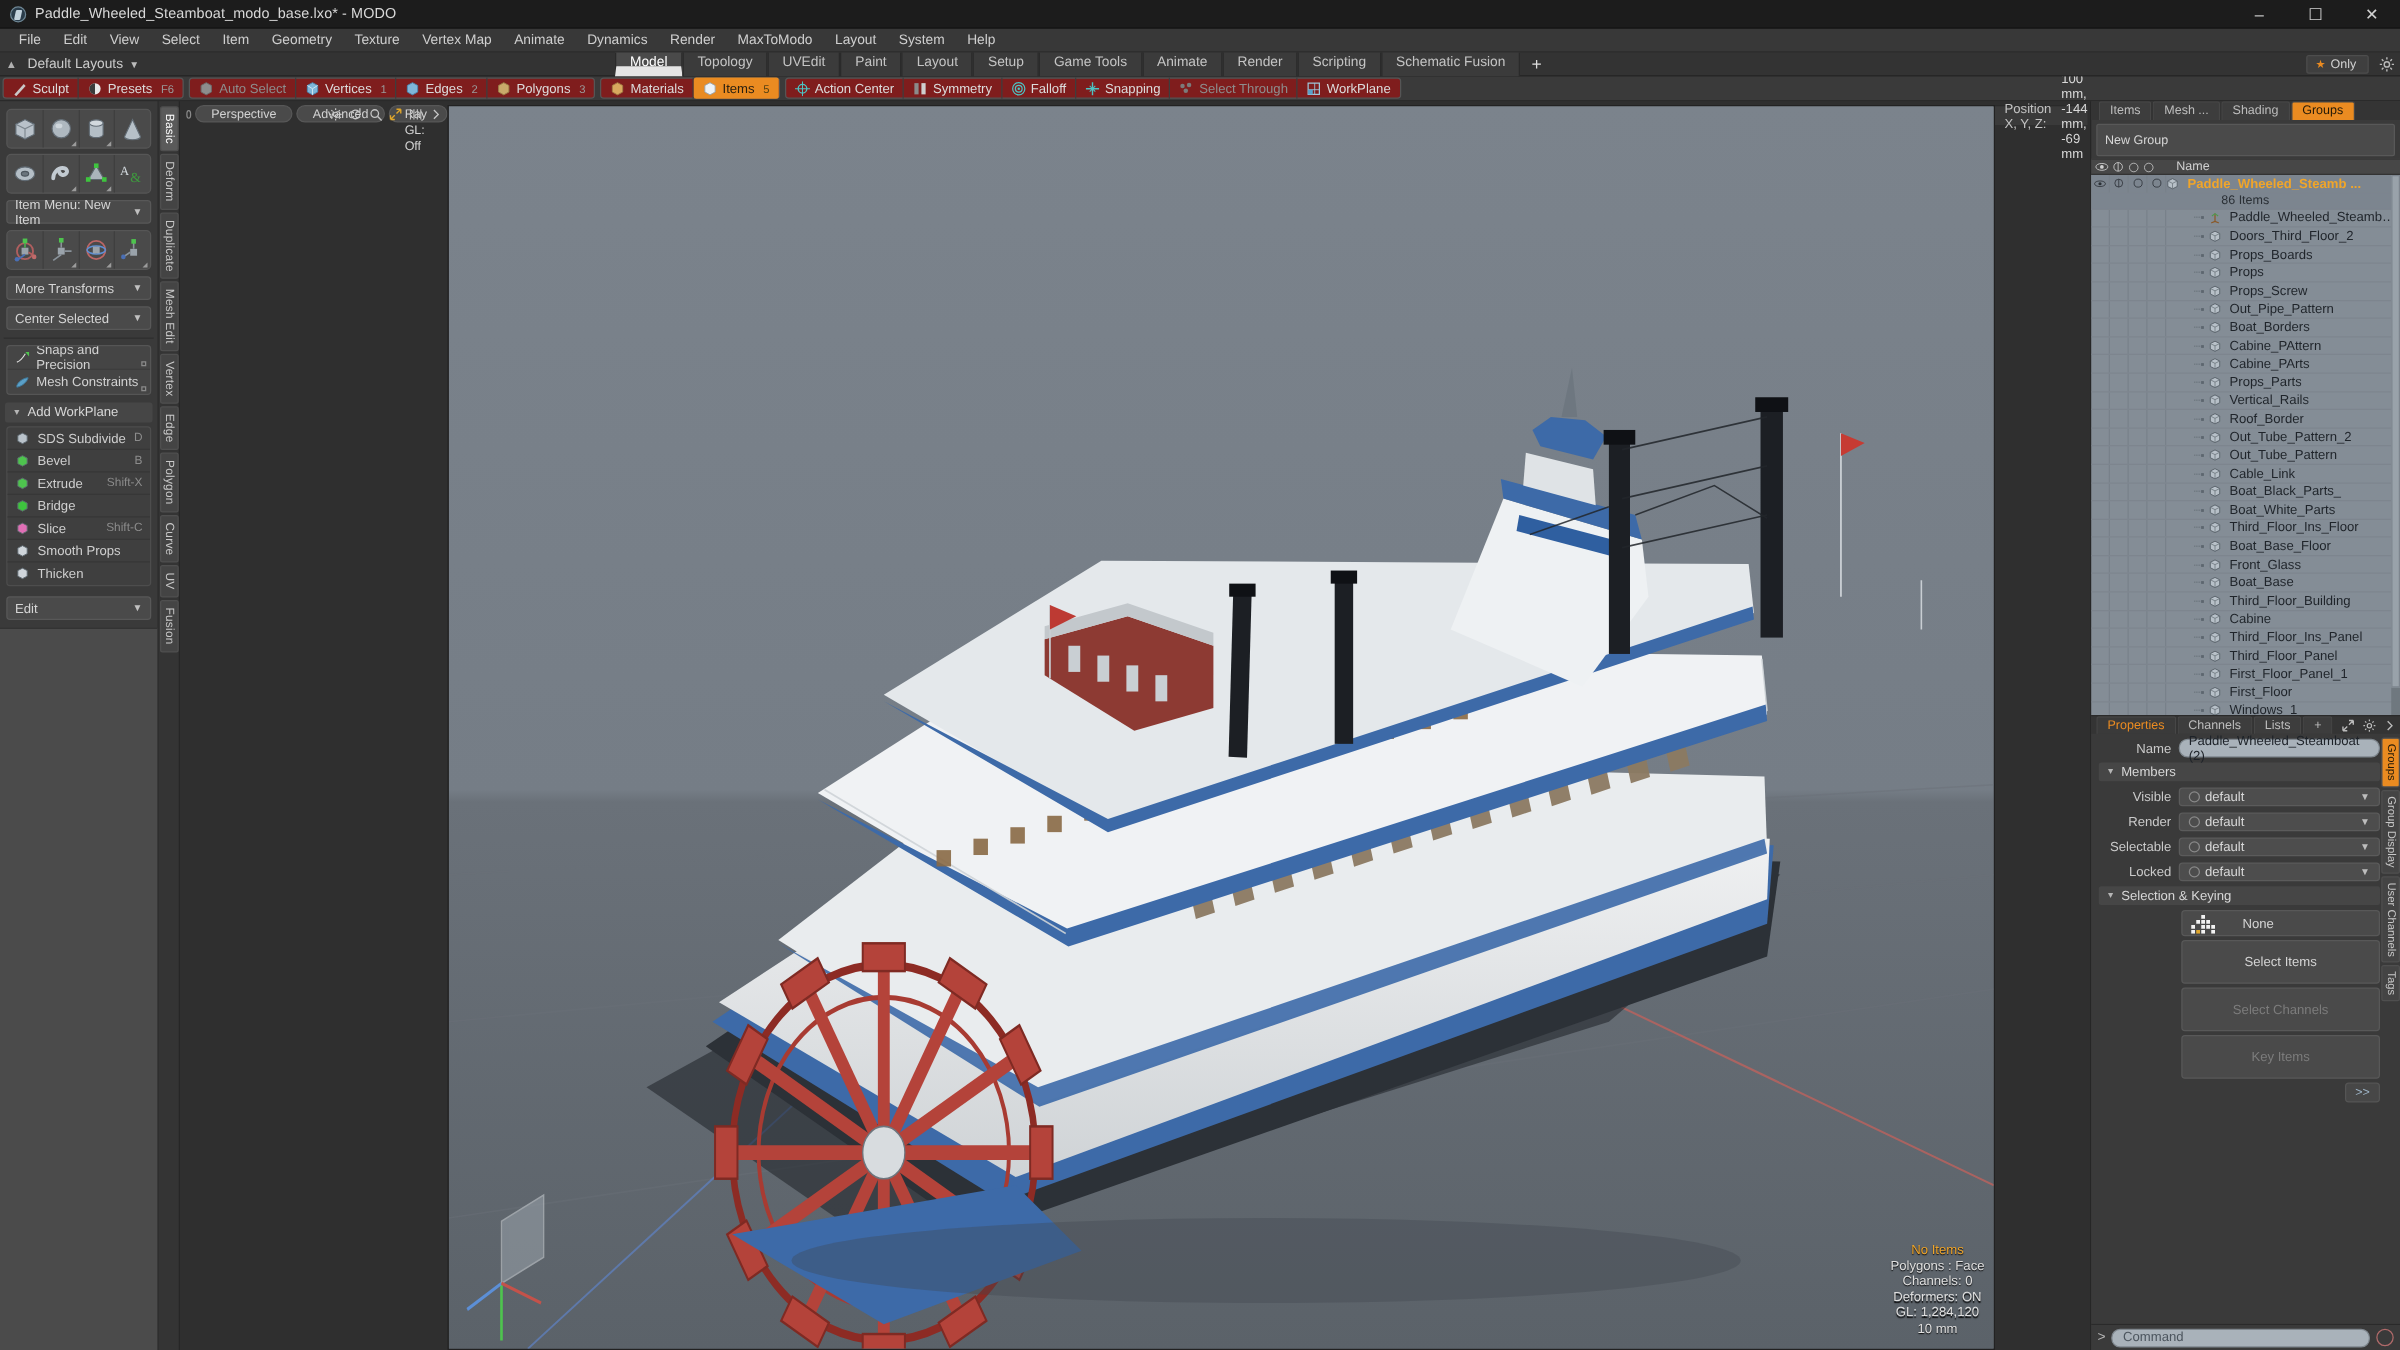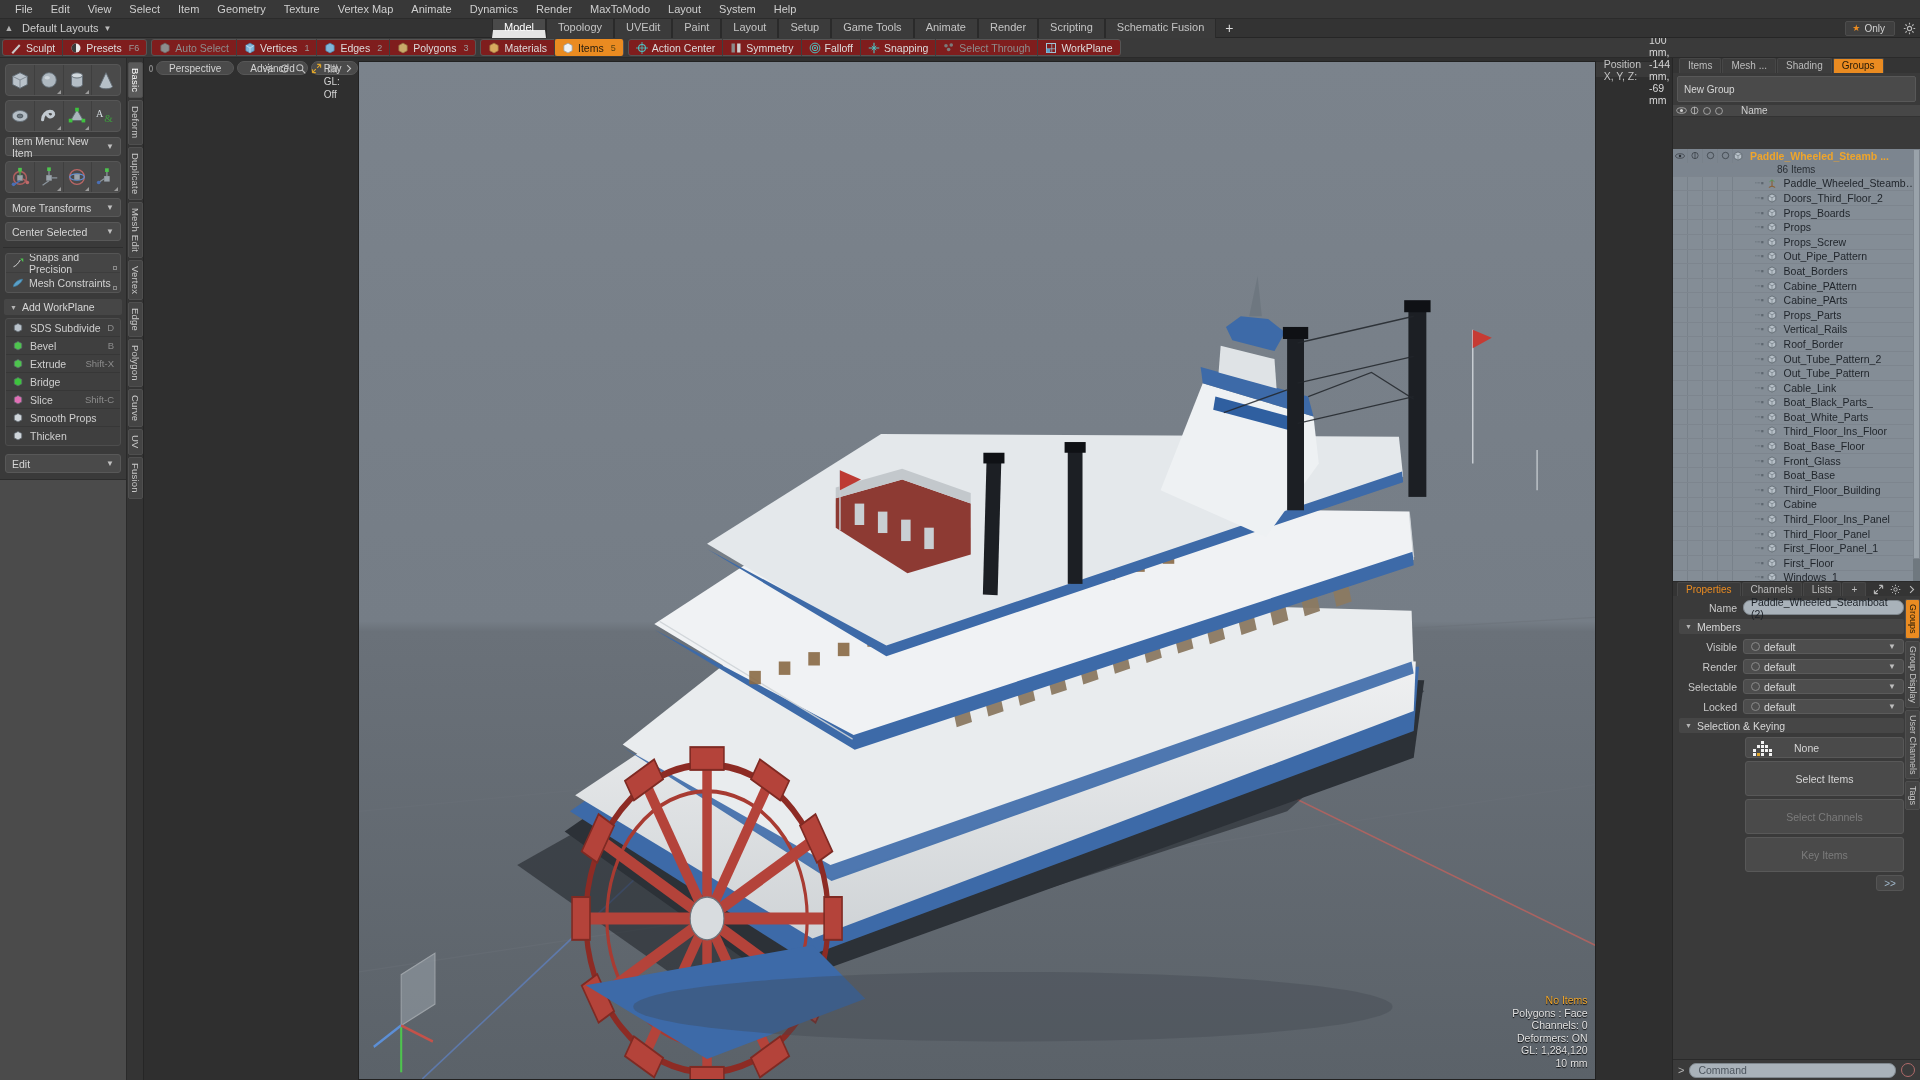--- a/index.html
+++ b/index.html
@@ -102,42 +102,42 @@
     padding:3px 2px 0 2px; }
   .vpbar { height:14px; display:flex; align-items:center; gap:3px; position:relative; }
   .vpbar .dot { width:7px;height:7px;border:1px solid #8a8a8a;border-radius:50%; margin-left:3px;}
   .vpchip { font-size:10px; color:#d3d3d3; background:#4a4a4a; border:1px solid #575757;
     border-radius:7px; padding:0 12px; line-height:13px; height:14px; }
   .vpicons { position:absolute; right:4px; display:flex; gap:5px; align-items:center; }
   .vpi { width:11px; height:11px; color:#c5c5c5; }
   .viewport { flex:1 1 auto; position:relative; overflow:hidden;
     background:linear-gradient(#79818a 0%, #757d86 48%, #6e757d 52%, #5e656c 100%);
     border:1px solid #222; min-height:0; }
-  .hud { position:absolute; right:7px; bottom:10px; text-align:right; font-size:10.5px;
+  .hud { position:absolute; right:7px; bottom:10px; text-align:center; font-size:10.5px;
     line-height:12.5px; color:#e0e0e0; text-shadow:0 1px 1px #000; }
   .hud .hl { color:#f0a52a; }
   .statusbar { height:16px; flex:0 0 16px; background:#3a3a3a; display:flex; align-items:center;
     padding-left:8px; gap:8px; border-top:1px solid #2a2a2a; }
   .statusbar .lbl { font-size:10.5px; color:#c2c2c2; }
   .statusbar .val { font-size:10.5px; color:#d8d8d8; }
 
   
   .rightcol { width:248px; flex:0 0 248px; background:#3a3a3a; display:flex; flex-direction:column;
     border-left:1px solid #262626; }
   .rtabs { height:15px; display:flex; align-items:flex-end; background:#343434; padding-left:6px; gap:1px;}
   .rtab { font-size:10px; color:#bdbdbd; padding:0 8px; line-height:14px; height:15px;
     background:#3d3d3d; border:1px solid #474747; border-bottom:none; border-radius:2px 2px 0 0; }
   .rtab.active { background:#ea8b21; color:#241a08; }
   .newgroup { height:15px; background:#4a4a4a; border:1px solid #585858; border-radius:2px;
     margin:3px 4px 2px 4px; display:flex; align-items:center; padding:12px 6px; font-size:10px; color:#d7d7d7; }
   .treehead { height:13px; background:#474747; display:flex; align-items:center; font-size:10px;
     color:#d0d0d0; border-top:1px solid #3a3a3a; border-bottom:1px solid #333; }
   .th-icons { width:60px; flex:0 0 60px; display:flex; align-items:center; gap:2px; padding-left:3px; }
   .th-name { padding-left:8px; }
-  .tree { flex:0 0 432px; background:#848d96; overflow:hidden; position:relative;margin-top:32px; }
+  .tree { flex:0 0 432px; background:#848d96; overflow:hidden; position:relative; }
   .trow { height:14.6px; display:flex; align-items:center; font-size:10.5px; color:#1f242a;
     border-bottom:1px solid #7d858e; }
   .trow .gut { width:60px; flex:0 0 60px; height:100%; display:flex; }
   .trow .gut i { flex:1; border-right:1px solid #78818a; display:flex; align-items:center;
     justify-content:center; }
   .trow.sel { background:#7c858f; }
   .trow.sel .nm { color:#f0a52a; font-weight:bold; }
   .trow .nm { padding-left:4px; white-space:nowrap; overflow:hidden; text-overflow:ellipsis; }
   .trow .dash { color:#5d666f; font-size:9px; padding:0 3px 0 22px; }
   .subcount { height:13px; display:flex; align-items:center; font-size:10px; color:#2a2f35;
@@ -187,20 +187,29 @@
     display:flex; align-items:center; padding:0 8px; font-size:10.5px; color:#4c555e; }
   .cmdcirc { width:14px; height:14px; border:1.5px solid #b06a6a; border-radius:50%; }
 
   svg { display:block; }
 </style>
 </head>
 <body>
 
 <div id="app">
 
+  <div class="titlebar">
+    <div class="tb-logo"></div>
+    <div class="tb-title">Paddle_Wheeled_Steamboat_modo_base.lxo* - MODO</div>
+    <div class="tb-btns">
+      <div class="tb-btn">–</div>
+      <div class="tb-btn">☐</div>
+      <div class="tb-btn close">✕</div>
+    </div>
+  </div>
 
   <div class="menubar" id="menubar">
       <div class="menu-item">File</div>
       <div class="menu-item">Edit</div>
       <div class="menu-item">View</div>
       <div class="menu-item">Select</div>
       <div class="menu-item">Item</div>
       <div class="menu-item">Geometry</div>
       <div class="menu-item">Texture</div>
       <div class="menu-item">Vertex Map</div>

